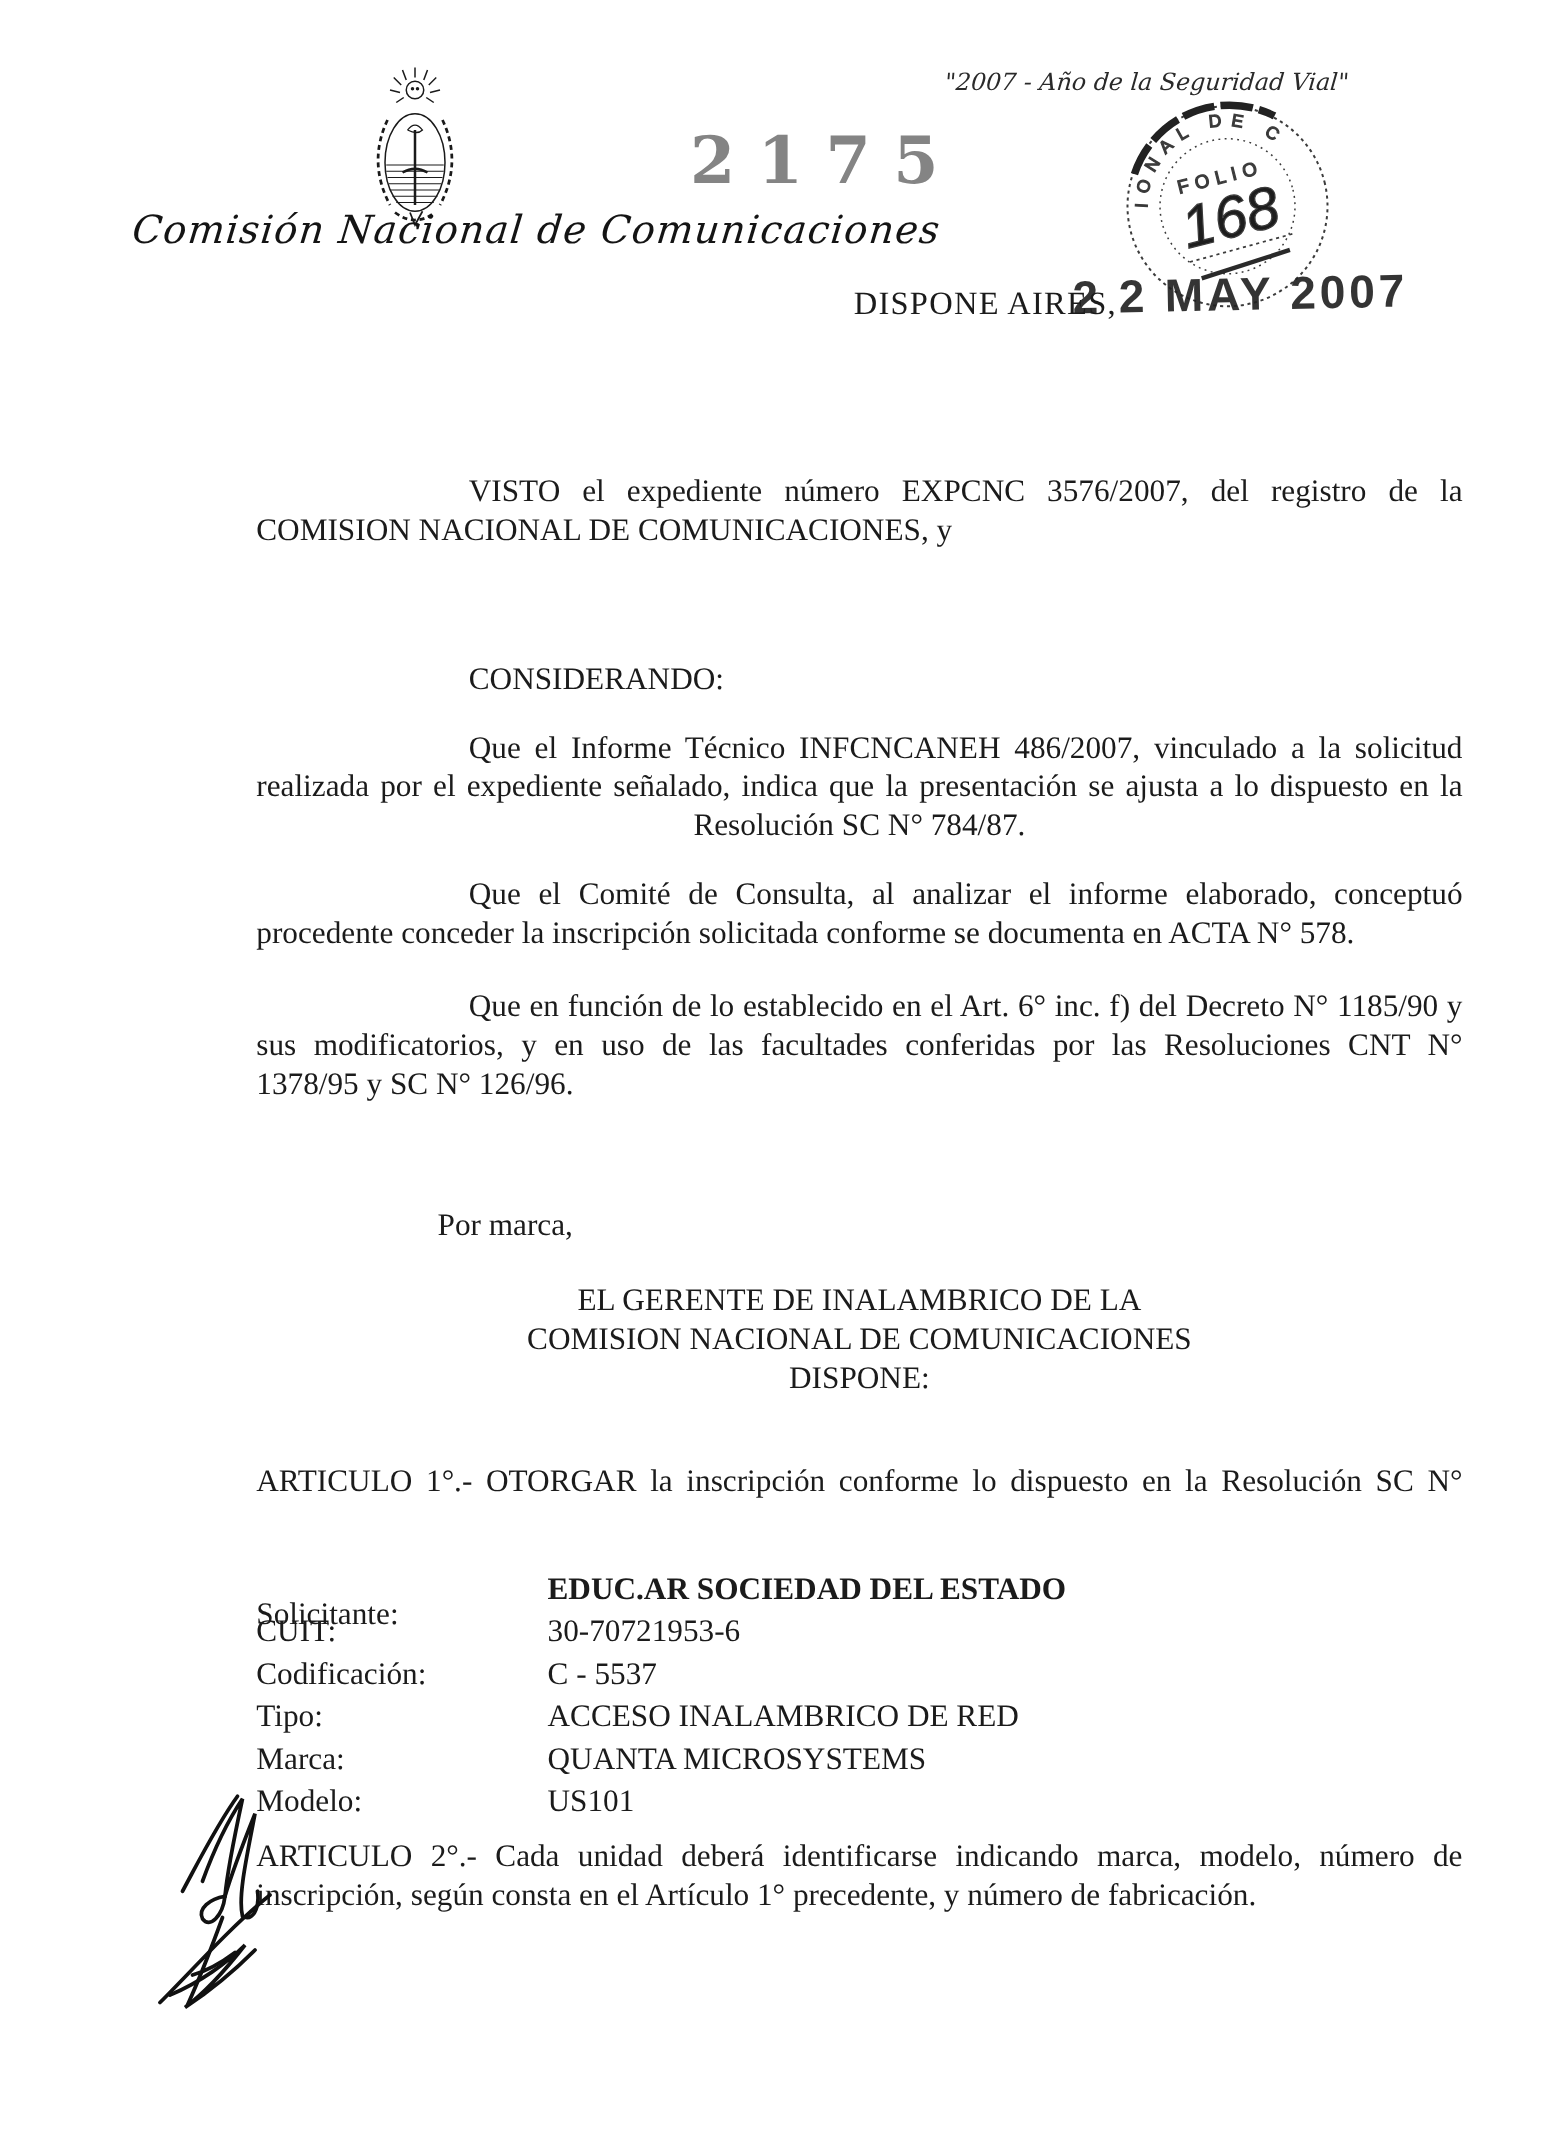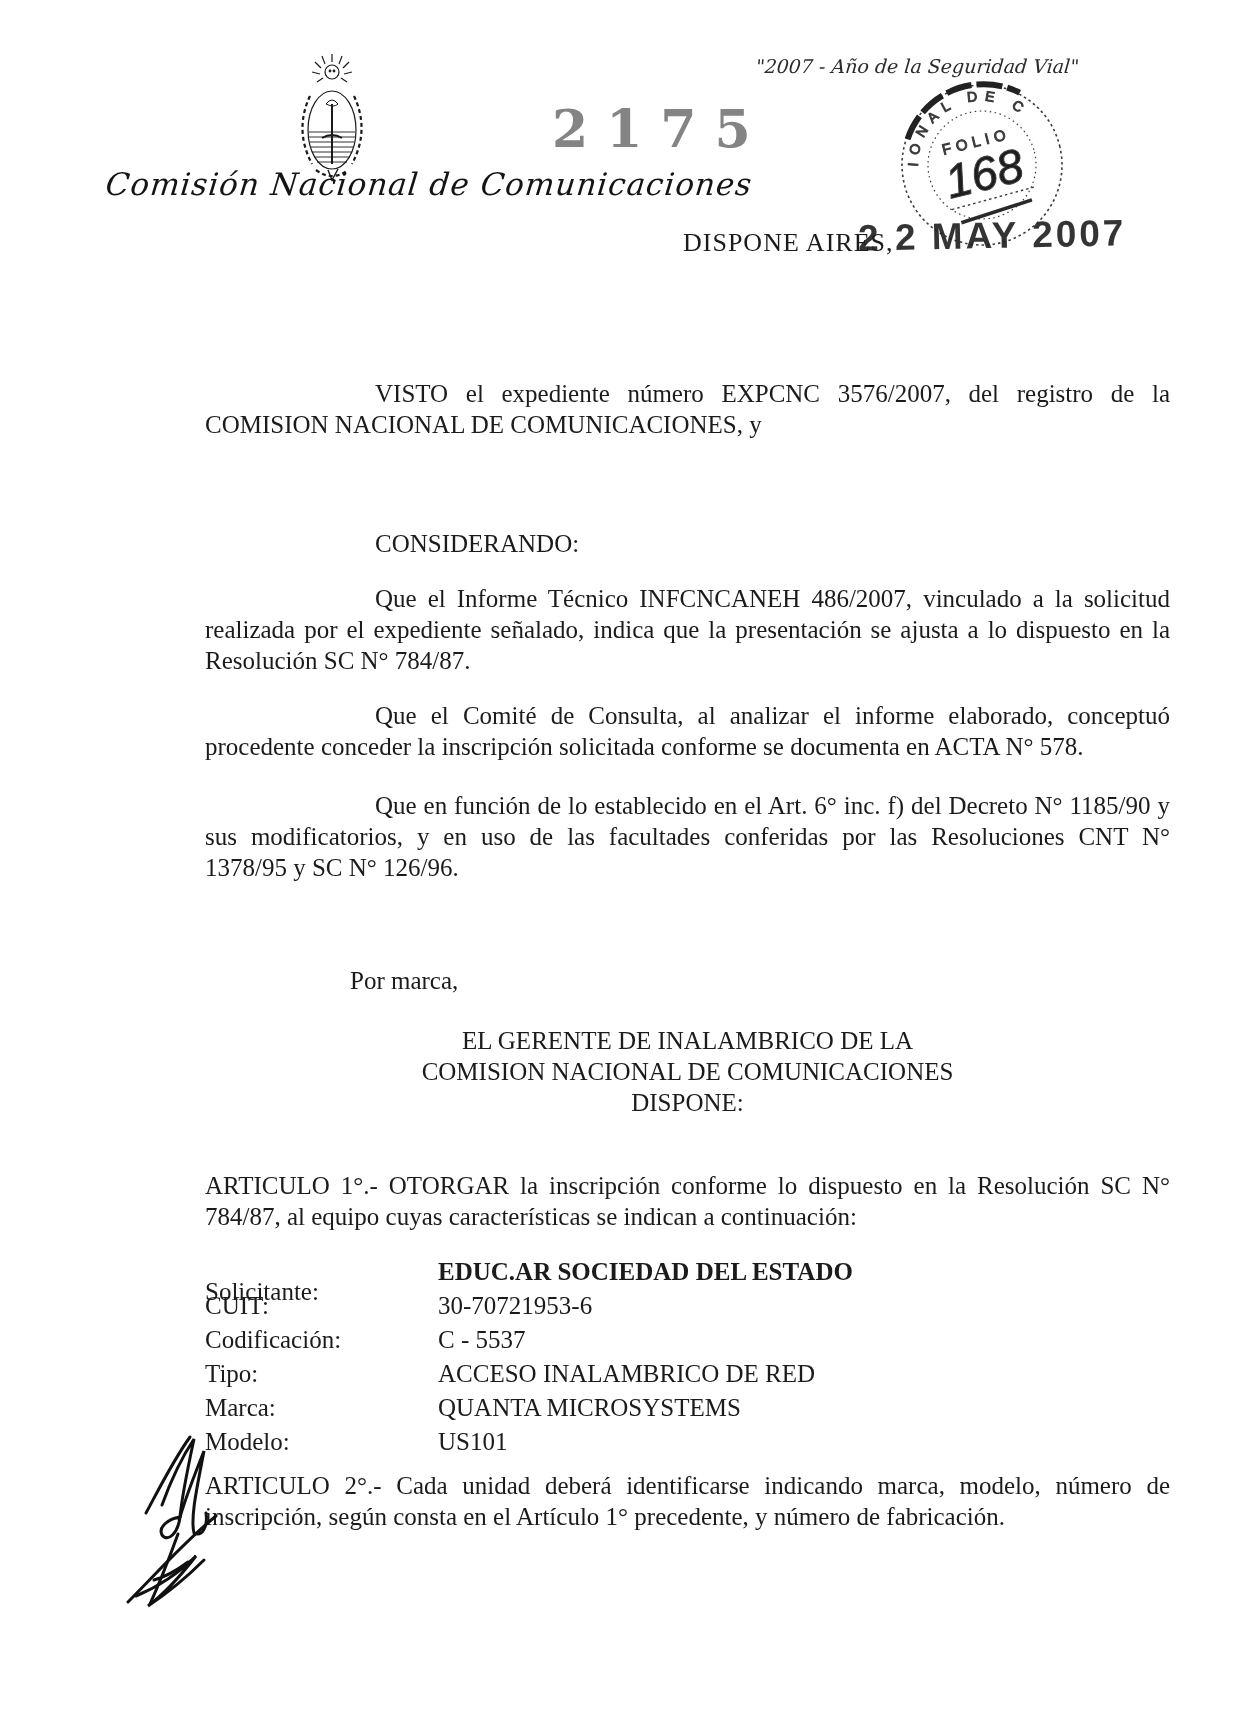--- a/index.html
+++ b/index.html
@@ -158,37 +158,36 @@
   <div class="abs city" style="left:683px;top:228px;">DISPONE AIRES,</div>
   <div class="abs datestamp" style="left:858px;top:215px;">2 2 MAY 2007</div>
 
   <div class="bline just indent" style="top:378px;">VISTO el expediente número EXPCNC 3576/2007, del registro de la</div>
   <div class="bline lastline" style="top:409px;">COMISION NACIONAL DE COMUNICACIONES, y</div>
 
   <div class="bline lastline indent" style="top:528px;">CONSIDERANDO:</div>
 
   <div class="bline just indent" style="top:583px;">Que el Informe Técnico INFCNCANEH 486/2007, vinculado a la solicitud</div>
   <div class="bline just" style="top:614px;">realizada por el expediente señalado, indica que la presentación se ajusta a lo dispuesto en la</div>
-  <div class="bline lastline" style="top:645px;">Resolución SC N° 784/87.</div>
+  <div class="bline lastline" style="top:645px;text-align:center;">Resolución SC N° 784/87.</div>
 
   <div class="bline just indent" style="top:700px;">Que el Comité de Consulta, al analizar el informe elaborado, conceptuó</div>
   <div class="bline lastline" style="top:731px;">procedente conceder la inscripción solicitada conforme se documenta en ACTA N° 578.</div>
 
   <div class="bline just indent" style="top:790px;">Que en función de lo establecido en el Art. 6° inc. f) del Decreto N° 1185/90 y</div>
   <div class="bline just" style="top:821px;">sus modificatorios, y en uso de las facultades conferidas por las Resoluciones CNT N°</div>
   <div class="bline lastline" style="top:852px;">1378/95 y SC N° 126/96.</div>
 
   <div class="bline lastline" style="top:965px;padding-left:145px;">Por marca,</div>
 
   <div class="bline centerline" style="top:1025px;">EL GERENTE DE INALAMBRICO DE LA</div>
   <div class="bline centerline" style="top:1056px;">COMISION NACIONAL DE COMUNICACIONES</div>
   <div class="bline centerline" style="top:1087px;">DISPONE:</div>
 
   <div class="bline just" style="top:1170px;">ARTICULO 1°.- OTORGAR la inscripción conforme lo dispuesto en la Resolución SC N°</div>
-  <div class="bline lastline" style="top:1201px;">784/87, al equipo cuyas características se indican a continuación:</div>
 
   <div>
     <div class="table-label" style="top:1278px;">Solicitante:</div>
     <div class="table-value" style="top:1258px;font-weight:bold;">EDUC.AR SOCIEDAD DEL ESTADO</div>
     <div class="table-label" style="top:1292px;">CUIT:</div>
     <div class="table-value" style="top:1292px;">30-70721953-6</div>
     <div class="table-label" style="top:1326px;text-align:right;">Codificación:</div>
     <div class="table-value" style="top:1326px;">C - 5537</div>
     <div class="table-label" style="top:1360px;">Tipo:</div>
     <div class="table-value" style="top:1360px;">ACCESO INALAMBRICO DE RED</div>

